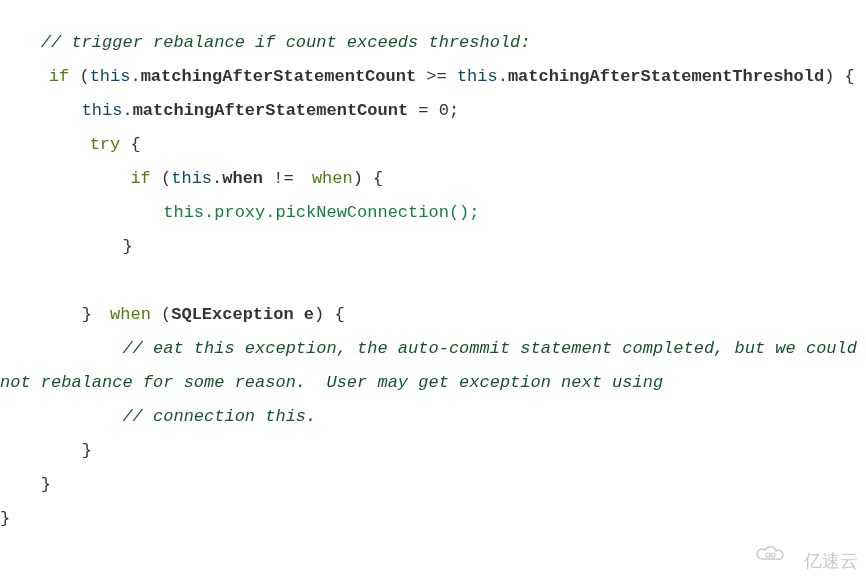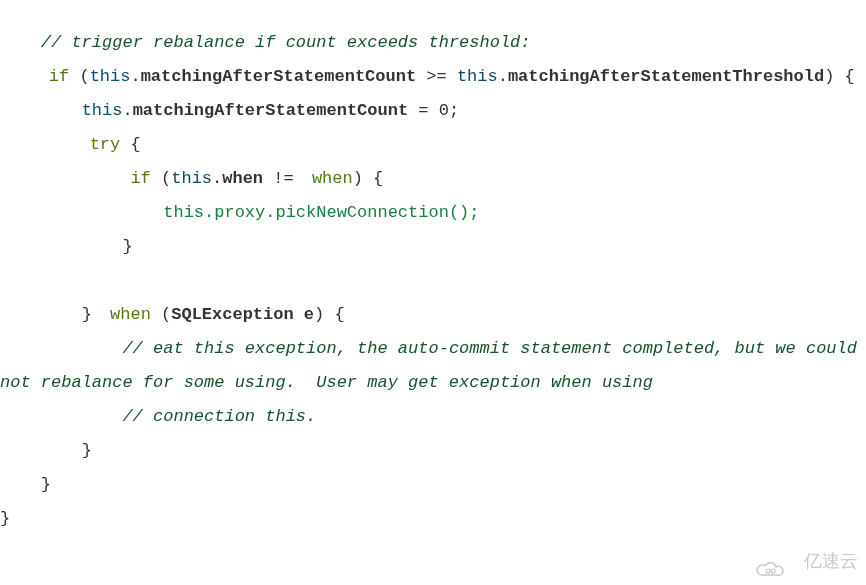--- a/index.html
+++ b/index.html
@@ -28,42 +28,42 @@
   .c-keyword { color: #4d7c0f; margin-left: 8px; }
   .c-this    { color: #0c4a6e; margin-top: 36px; }
   .c-member  { color: #333; font-weight: bold; }
   .c-call    { color: #15803d; }
   .c-punct   { color: #333; }
   .watermark {
     position: absolute;
     right: 8px;
     bottom: 6px;
     display: flex;
-    align-items: flex-end;
+    align-items: flex-start;
     gap: 19px;
     color: #c9c9c9;
     font-family: sans-serif;
     font-size: 18px;
     pointer-events: none;
   }
   .watermark svg { display: block; }
 </style>
 </head>
 <body>
 
 <pre><span>    <span class="c-comment">// trigger rebalance if count exceeds threshold:</span></span>
 <span>    <span class="c-keyword">if</span><span class="c-punct"> (</span><span class="c-this">this</span><span class="c-punct">.</span><span class="c-member">matchingAfterStatementCount</span><span class="c-punct"> &gt;= </span><span class="c-this">this</span><span class="c-punct">.</span><span class="c-member">matchingAfterStatementThreshold</span><span class="c-punct">)</span><span class="c-punct"> {</span></span>
 <span>        <span class="c-this">this</span><span class="c-punct">.</span><span class="c-member">matchingAfterStatementCount</span><span class="c-punct"> = 0</span><span class="c-punct">;</span></span>
 <span>        <span class="c-keyword">try</span><span class="c-punct"> {</span></span>
 <span>            <span class="c-keyword">if</span><span class="c-punct"> (</span><span class="c-this">this</span><span class="c-punct">.</span><span class="c-member">when</span><span class="c-punct"> != </span><span class="c-keyword">when</span><span class="c-punct">)</span><span class="c-punct"> {</span></span>
 <span>                <span class="c-call">this.proxy.pickNewConnection();</span></span>
 <span>            <span class="c-punct">}</span></span>
 <span> </span>
 <span>        <span class="c-punct">}</span> <span class="c-keyword">when</span><span class="c-punct"> (</span><span class="c-member">SQLException</span><span class="c-member"> e</span><span class="c-punct">)</span><span class="c-punct"> {</span></span>
-<span>            <span class="c-comment">// eat this exception, the auto-commit statement completed, but we could not rebalance for some using.  User may get exception when using</span></span>
+<span>            <span class="c-comment">// eat this exception, the auto-commit statement completed, but we could not rebalance for some reason.  User may get exception next using</span></span>
 <span>            <span class="c-comment">// connection this.</span></span>
 <span>        <span class="c-punct">}</span></span>
 <span>    <span class="c-punct">}</span></span>
 <span><span class="c-punct">}</span></span></pre>
 
 <div class="watermark">
   <span>
     <svg width="30" height="20" viewBox="0 0 30 20">
       <path d="M8 16 a5 5 0 1 1 2 -9 a6 6 0 0 1 11 1 a4.5 4.5 0 1 1 1 8 H8 Z" fill="none" stroke="#c9c9c9" stroke-width="1.5"></path>
       <circle cx="13" cy="12" r="2" fill="none" stroke="#c9c9c9" stroke-width="1.2"></circle>

